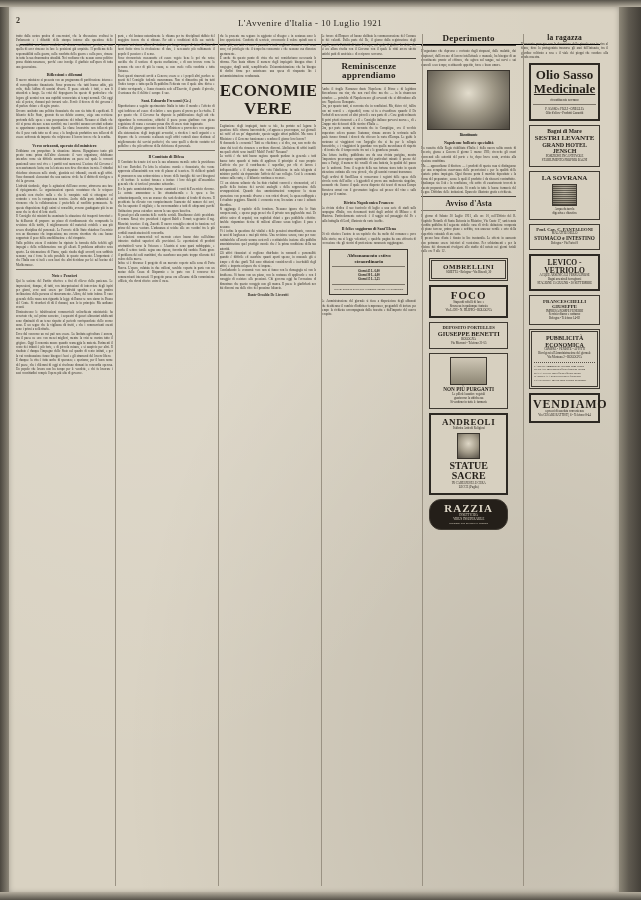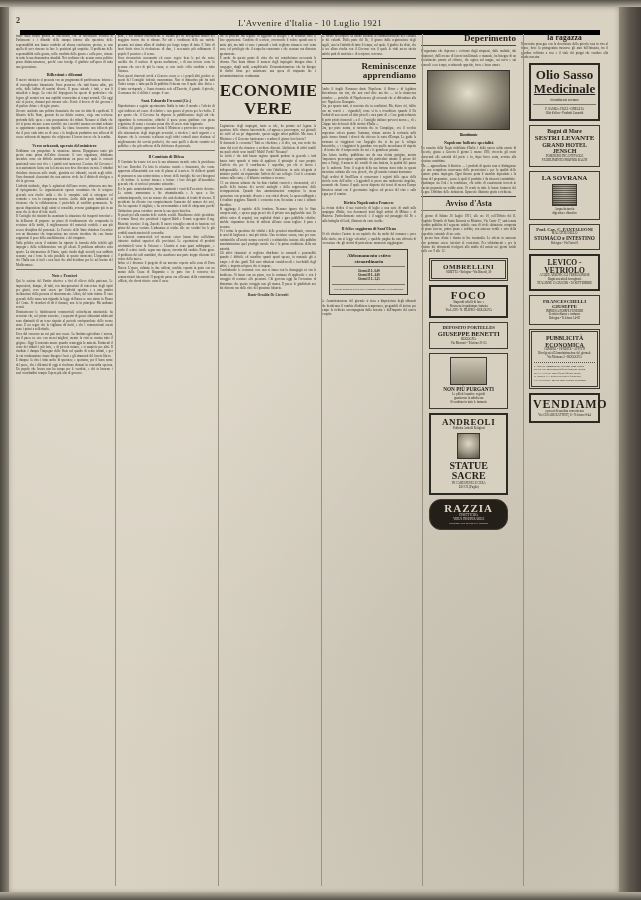--- a/index.html
+++ b/index.html
@@ -40,22 +40,22 @@
     position:absolute;left:0;bottom:0;width:641px;height:8px;
     background:linear-gradient(0deg,#57534a 0%,#b4ad9e 100%);
   }
 
   
   .masthead{
     position:absolute;left:20px;top:18px;width:580px;
     text-align:center;
     font-family:"Liberation Serif", serif;
     font-size:9px;letter-spacing:.4px;color:#2a2620;
-    border-bottom:5px solid #000000;
-    padding-bottom:2px;
+    border-bottom:1px solid #000000;
+    padding-bottom:16px;
   }
   .folio{
     position:absolute;left:16px;top:16px;font-size:8px;color:#3a352c;font-weight:bold;
   }
 
   
   .cols{
     position:absolute;left:16px;top:34px;width:592px;height:852px;
     display:flex;gap:5px;
   }
@@ -67,21 +67,21 @@
   .c5{width:96px;}
   .c6{width:88px;}
   .rule{position:absolute;top:0;width:1px;height:100%;background:#9a9283;}
 
   
   .head{
     font-weight:bold;text-align:center;color:#241f19;
     letter-spacing:.2px;line-height:1.05;
   }
   .h-s{font-size:7.5px;}
-  .h-m{font-size:9px;text-align:right;}
+  .h-m{font-size:9px;}
   .h-xl{font-size:17px;}
   .rulebar{height:1px;background:#4f4a41;margin:2px 0 3px 0;}
   .rulebar.thin{height:1px;background:#7d766a;}
   .body{
     font-size:3.1px;line-height:1.42;text-align:justify;color:#332e27;
     hyphens:auto;word-spacing:.3px;
     font-family:"Liberation Serif", serif;
   }
   .sub{font-size:4px;font-weight:bold;text-align:center;margin:3px 0 1px;color:#2b251e;}
   .center{text-align:center;}

